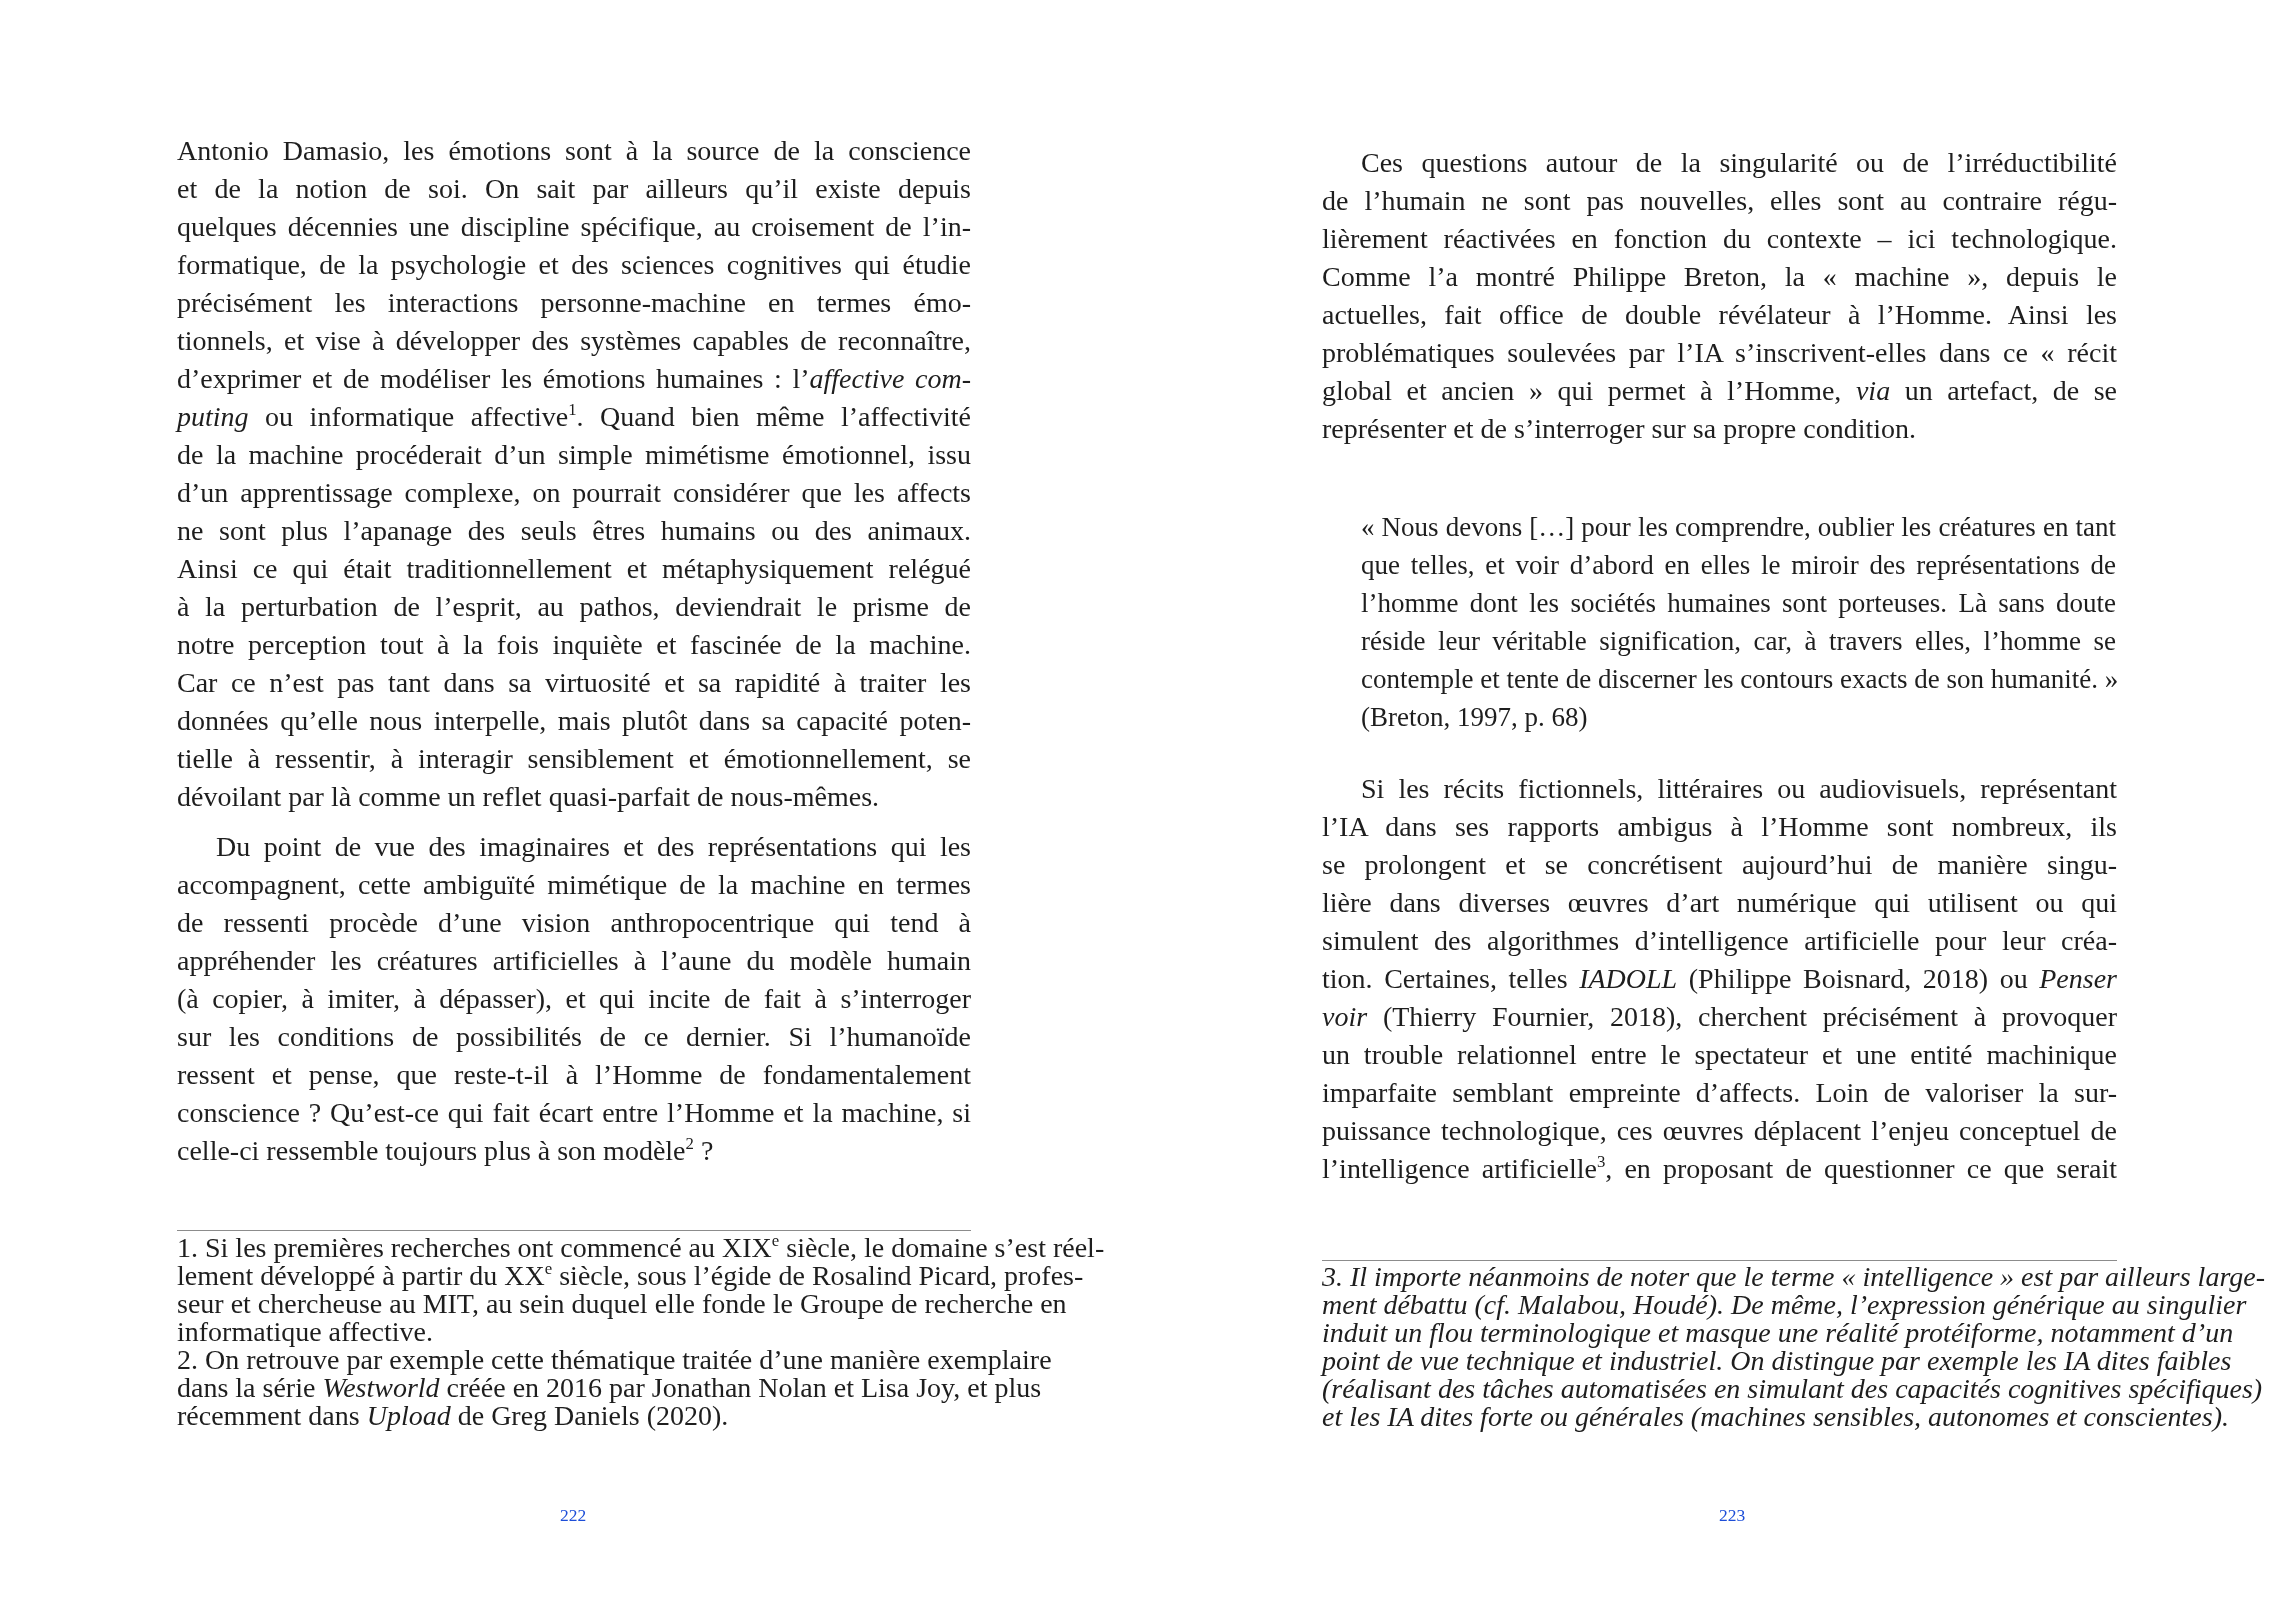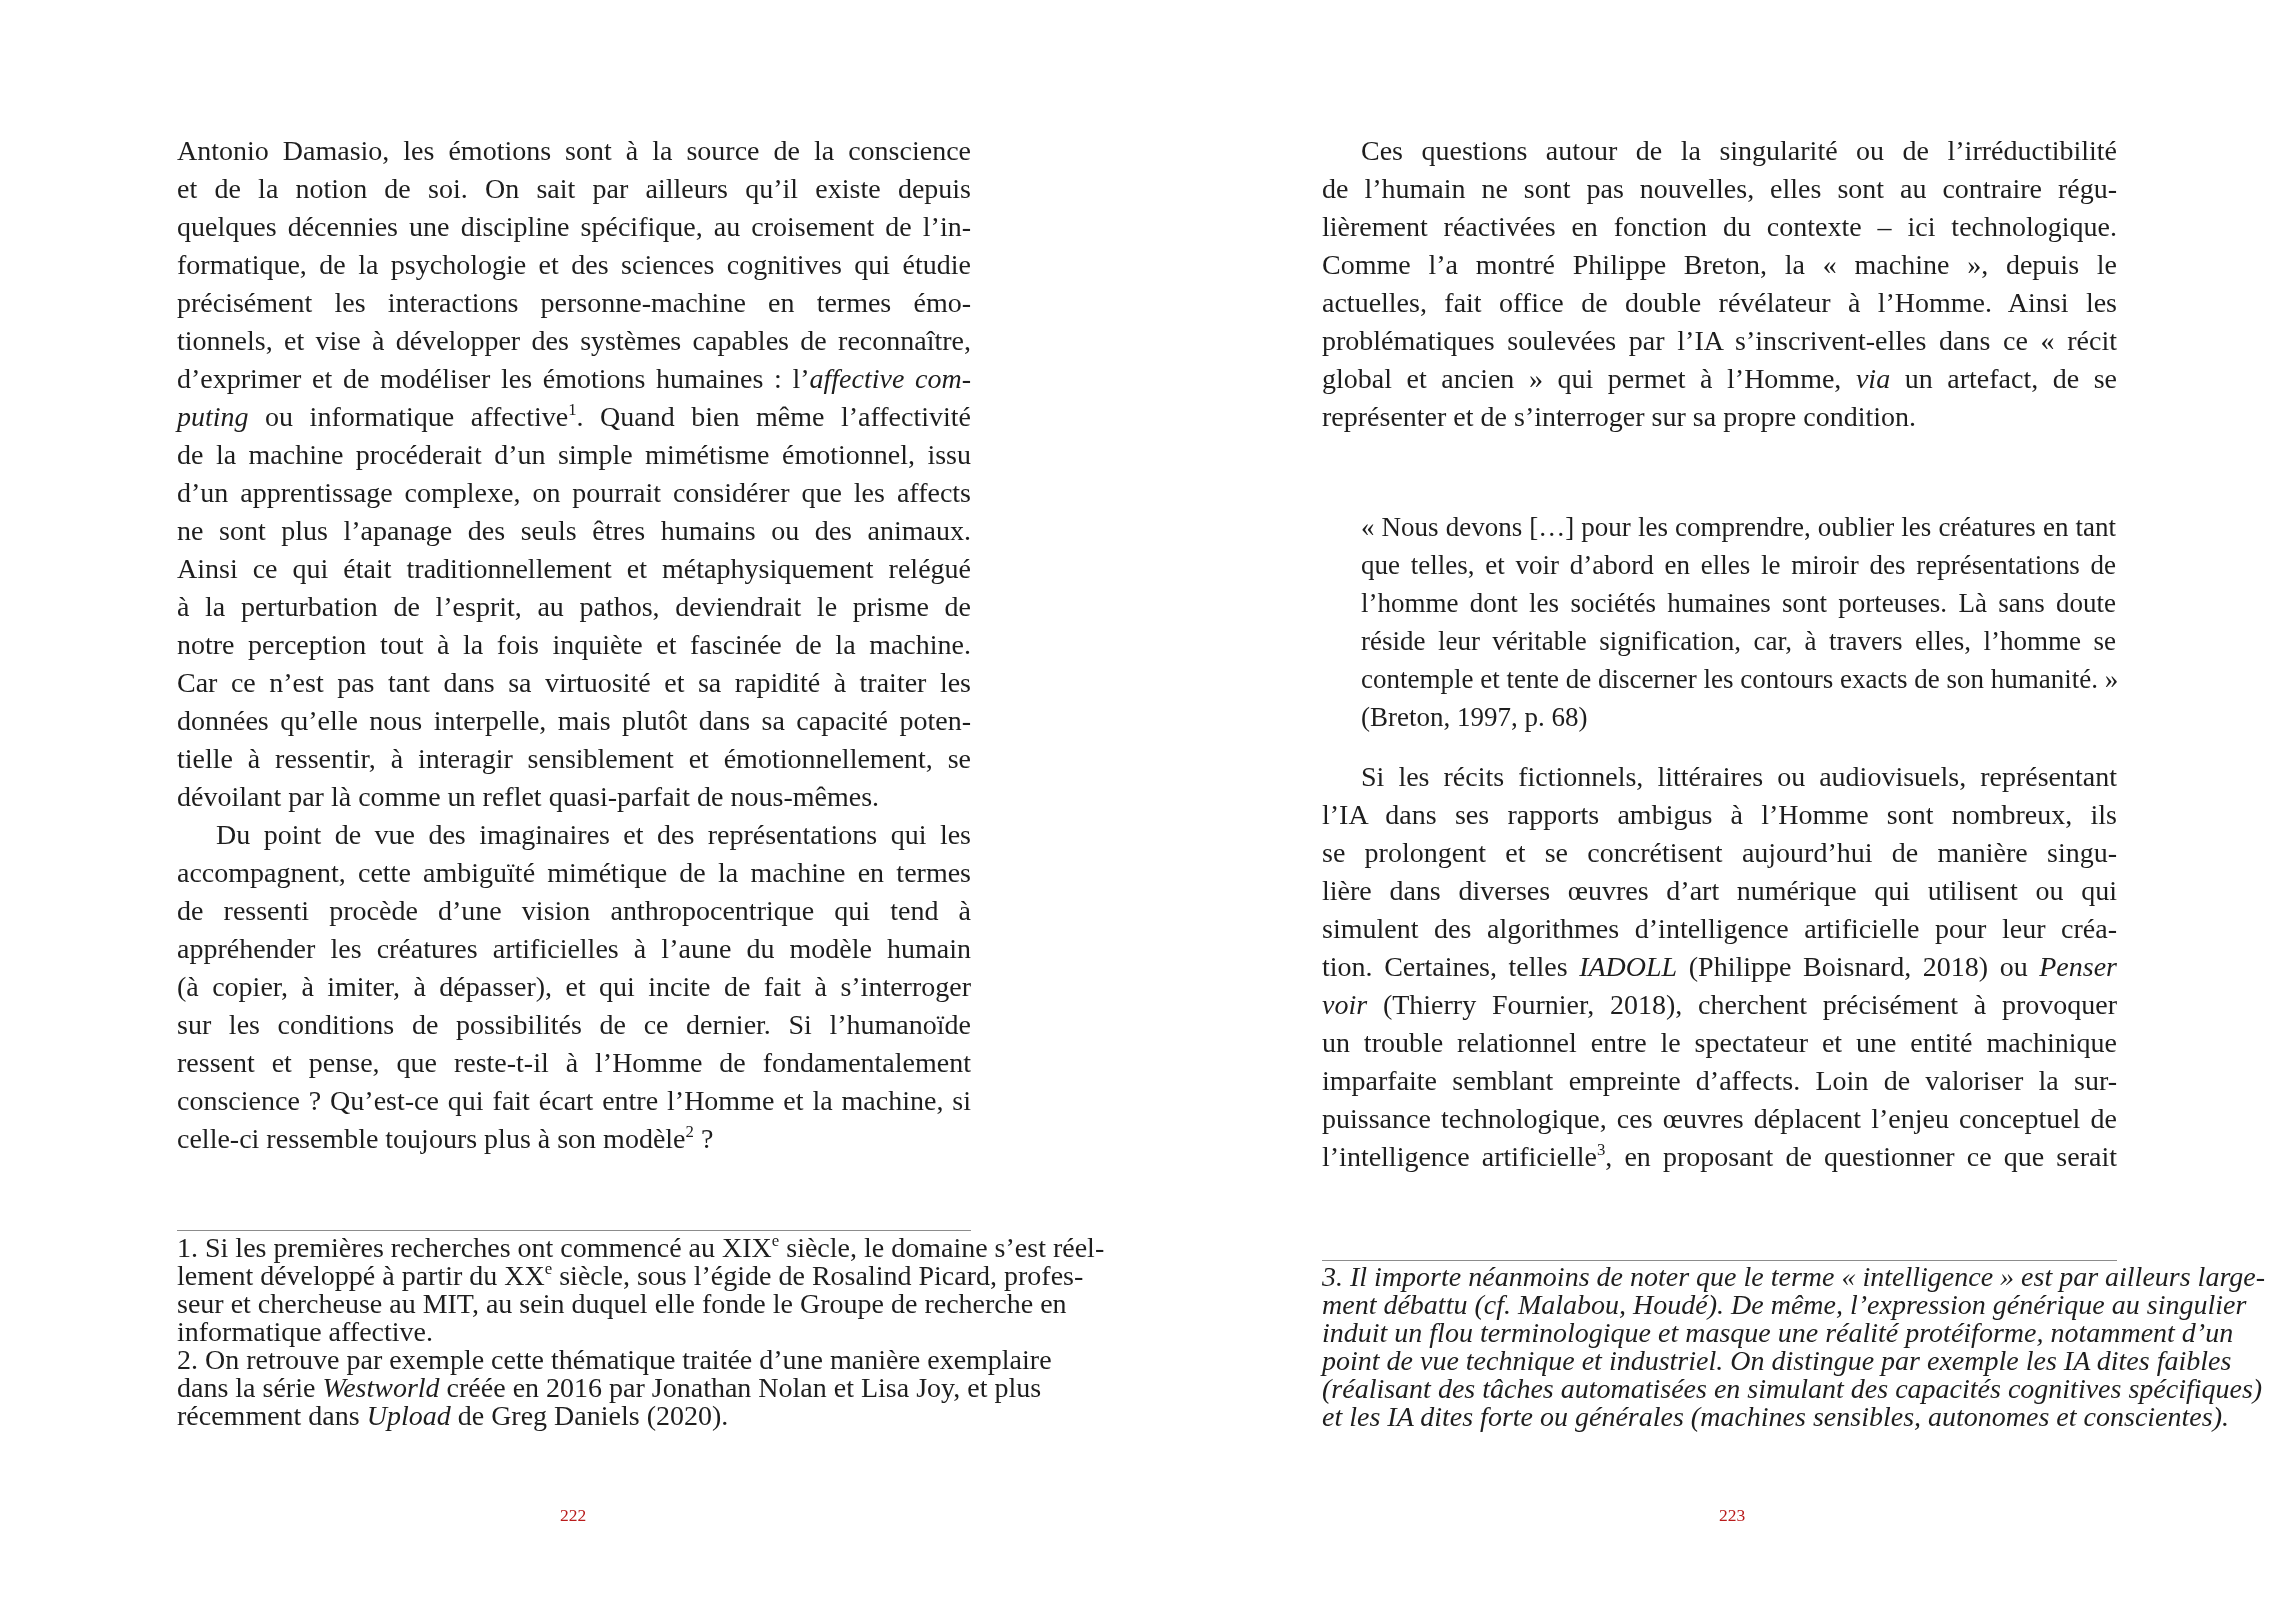--- a/index.html
+++ b/index.html
@@ -7,32 +7,32 @@
          font-family: "Liberation Serif", "DejaVu Serif", serif; color: #1e1e1e; }
   .page { position: absolute; top: 0; height: 1213px; }
   #page-left { left: 0; width: 1146px; }
   #page-right { left: 1146px; width: 1146px; }
   .col { position: absolute; }
   #left-body { left: 177px; top: 132px; width: 794px; }
   #right-body { left: 176px; top: 132px; width: 795px; }
   .line { display: block; height: 38px; line-height: 38px; font-size: 28px;
           text-align: justify; text-align-last: justify; white-space: nowrap; }
   .line.last { text-align-last: left; }
-  .line.indent { padding-left: 39px; }
+  .line.indent { padding-left: 39px; margin-top: 12px; }
   .quote { position: absolute; left: 215px; top: 508px; width: 755px; }
   .quote .line { font-size: 27px; height: 38px; line-height: 38px; }
   .para-gap { height: 38px; }
   .rule { position: absolute; height: 0; border-top: 1.5px solid #8c8c8c; }
   #left-rule { left: 177px; top: 1230px; width: 794px; }
   #right-rule { left: 176px; top: 1260px; width: 795px; }
   .fn { position: absolute; }
   #left-fn { left: 177px; top: 1234px; width: 794px; }
   #right-fn { left: 176px; top: 1263px; width: 795px; font-style: italic; }
   .fn .line { font-size: 28px; height: 28px; line-height: 28px; }
-  .pageno { position: absolute; top: 1504px; font-size: 17.5px; line-height: 23px; color: #b91c1c; }
+  .pageno { position: absolute; top: 1504px; font-size: 17.5px; line-height: 23px; color: #1d4ed8; }
   #pageno-left { left: 560px; }
   #pageno-right { left: 573px; }
   sup { font-size: 0.6em; line-height: 0; vertical-align: 0.65em; }
   i { font-style: italic; }
 </style>
 </head>
 <body>
 
 <div class="page" id="page-left">
   <div class="col" id="left-body">

